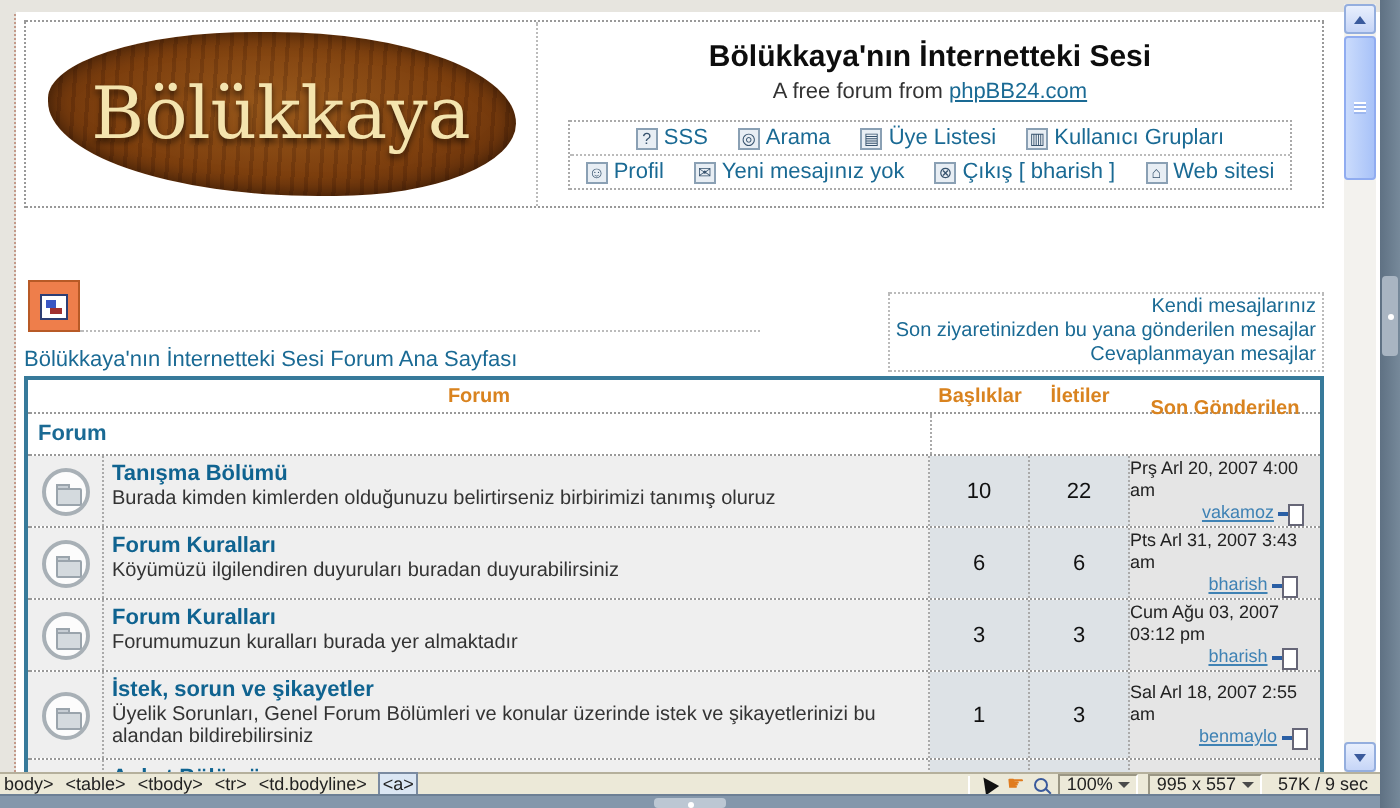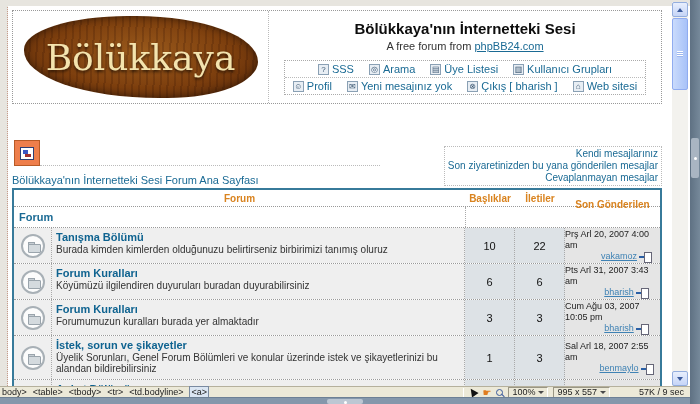--- a/index.html
+++ b/index.html
@@ -36,21 +36,21 @@
   .tag.selected { border:1px solid #7a8aa0; background:#dbe6f3; padding:0 1px; }
   .sb-tools { display:flex; align-items:center; gap:5px; padding-right:3px; }
   .sb-sep { width:1px; height:9px; background:#b5b09c; border-right:1px solid #fff; }
   .tool-select { display:inline-block; width:0; height:0; border-left:4px solid transparent; border-right:4px solid transparent;
                  border-bottom:8px solid #111; transform:rotate(-35deg); }
   .tool-hand { color:#e07c1f; font-size:10px; line-height:9px; }
   .tool-zoom { position:relative; width:7px; height:7px; border:1px solid #3a5a9c; border-radius:50%; display:inline-block; }
   .tool-zoom::after { content:""; position:absolute; width:4px; height:1px; background:#3a5a9c; transform:rotate(45deg); right:-3px; bottom:-1px; }
   .sb-dd { border:1px solid; border-color:#9a9684 #fff #fff #9a9684; background:#ece9d8; padding:4px 3px; display:flex; align-items:center; gap:3px; height:11px; }
   .dd-arrow { width:0; height:0; border-left:3px solid transparent; border-right:3px solid transparent; border-top:3px solid #4a4a4a; }
-  .sb-stats { padding:0 3px;margin-left:21px; }
+  .sb-stats { padding:0 3px; }
 
   
   .hsplitter { position:absolute; left:0; right:10px; bottom:0; height:7px; background:#8497ab; border-top:1px solid #6d8095; }
   .hsplitter .handle { position:absolute; left:50%; top:1px; width:36px; height:5px; margin-left:-18px; background:#bcc7d3; border-radius:2px; }
   .hsplitter .handle::after { content:""; position:absolute; left:50%; top:50%; width:3px; height:3px; margin:-1px 0 0 -1px; background:#fff; border-radius:50%; }
 
   
   .doc { position:absolute; left:8px; top:6px; right:28px; bottom:18px; background:#fff; overflow:hidden; }
 
   
@@ -243,21 +243,21 @@
       <div class="cell-icon">
           <span class="ficon"></span>
         </div>
       <div class="cell-main">
         <a class="f-name">Forum Kuralları</a>
         <div class="f-desc">Forumumuzun kuralları burada yer almaktadır</div>
       </div>
       <div class="cell-num">3</div>
       <div class="cell-num">3</div>
       <div class="cell-last">
-        <div>Cum Ağu 03, 2007 10:05 pm</div>
+        <div>Cum Ağu 03, 2007 03:12 pm</div>
         <div class="lp-line">
             <a class="lp-user">bharish</a>
             <span class="lp-icon"></span>
           </div>
       </div>
     </div>
 
     <div class="t-row f-row tall">
       <div class="cell-icon">
           <span class="ficon"></span>

